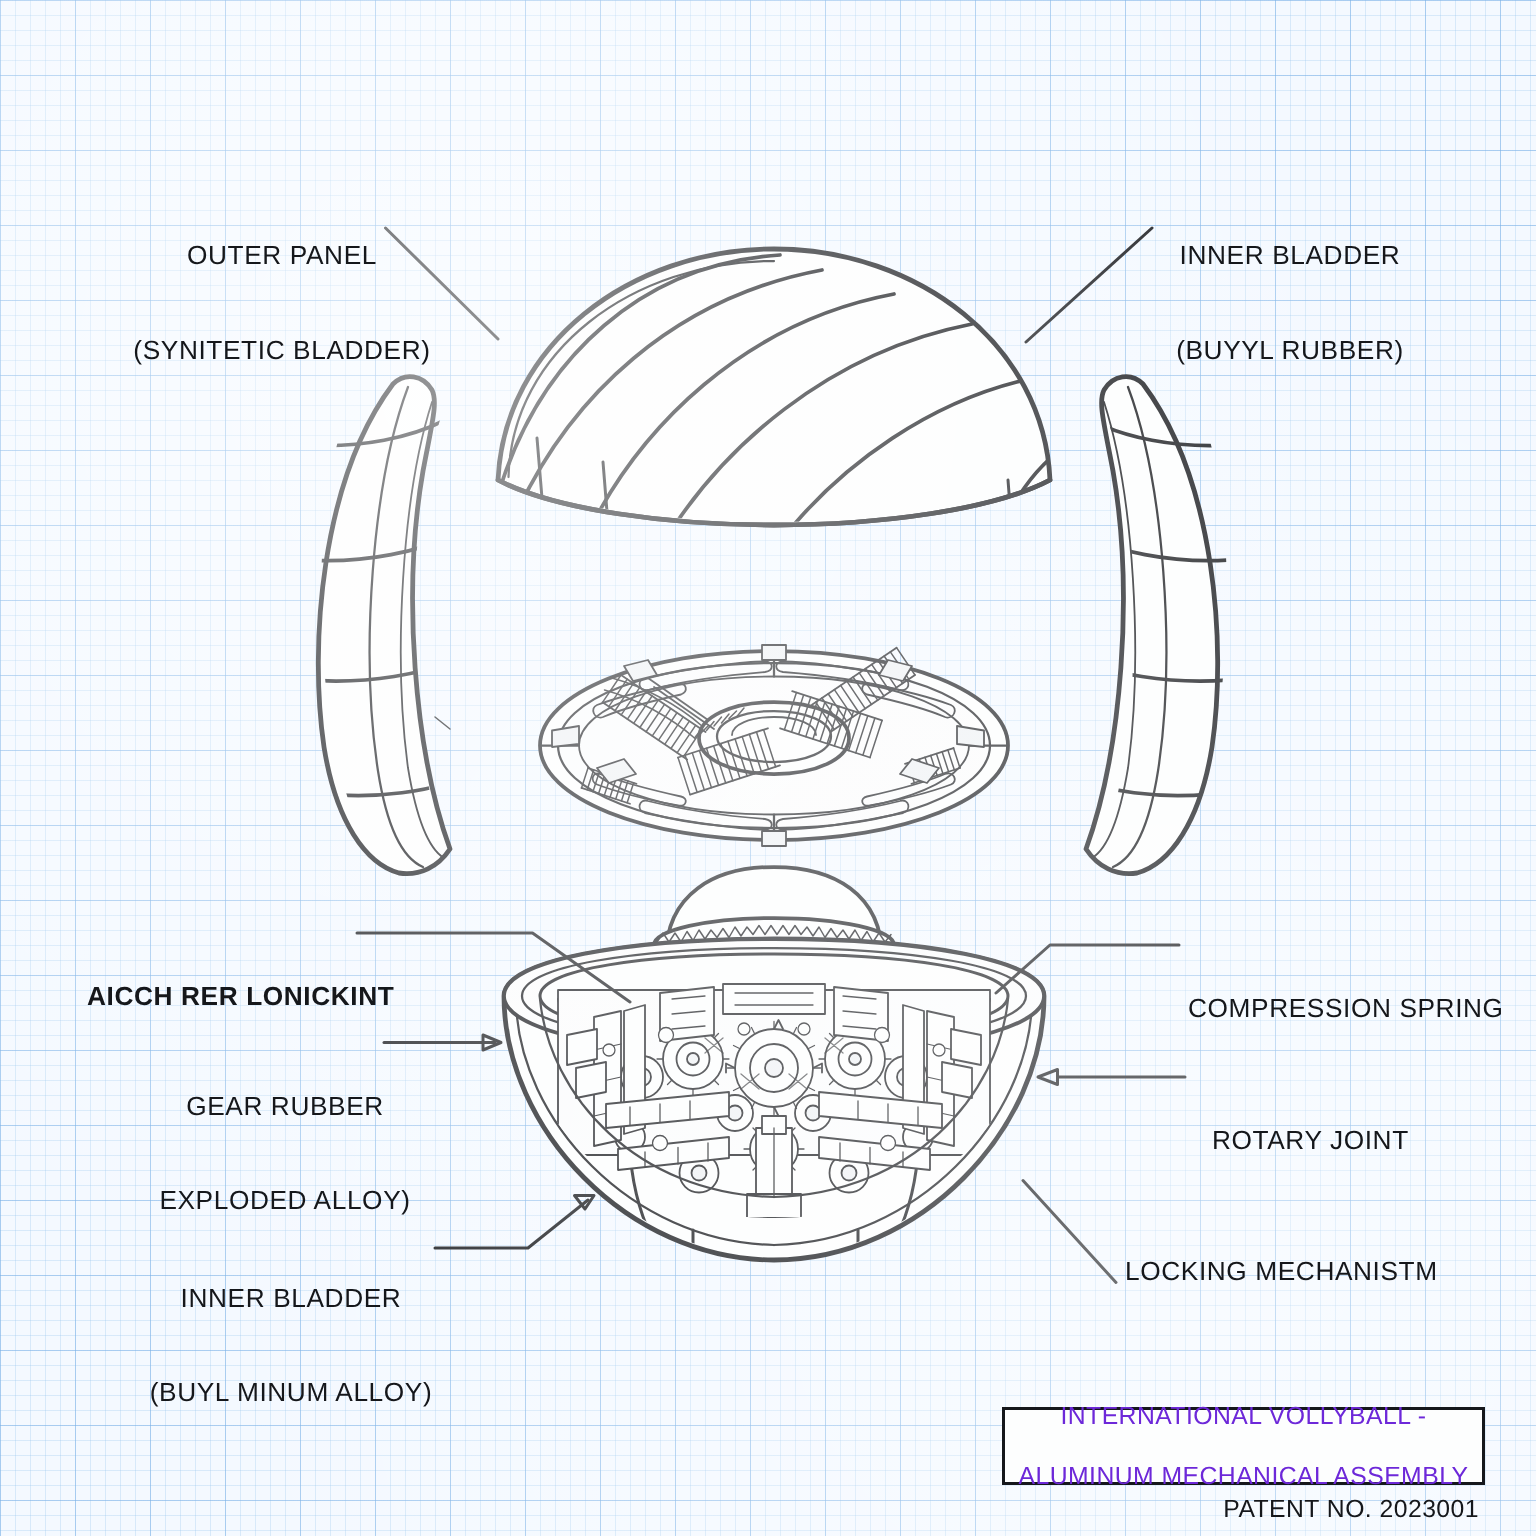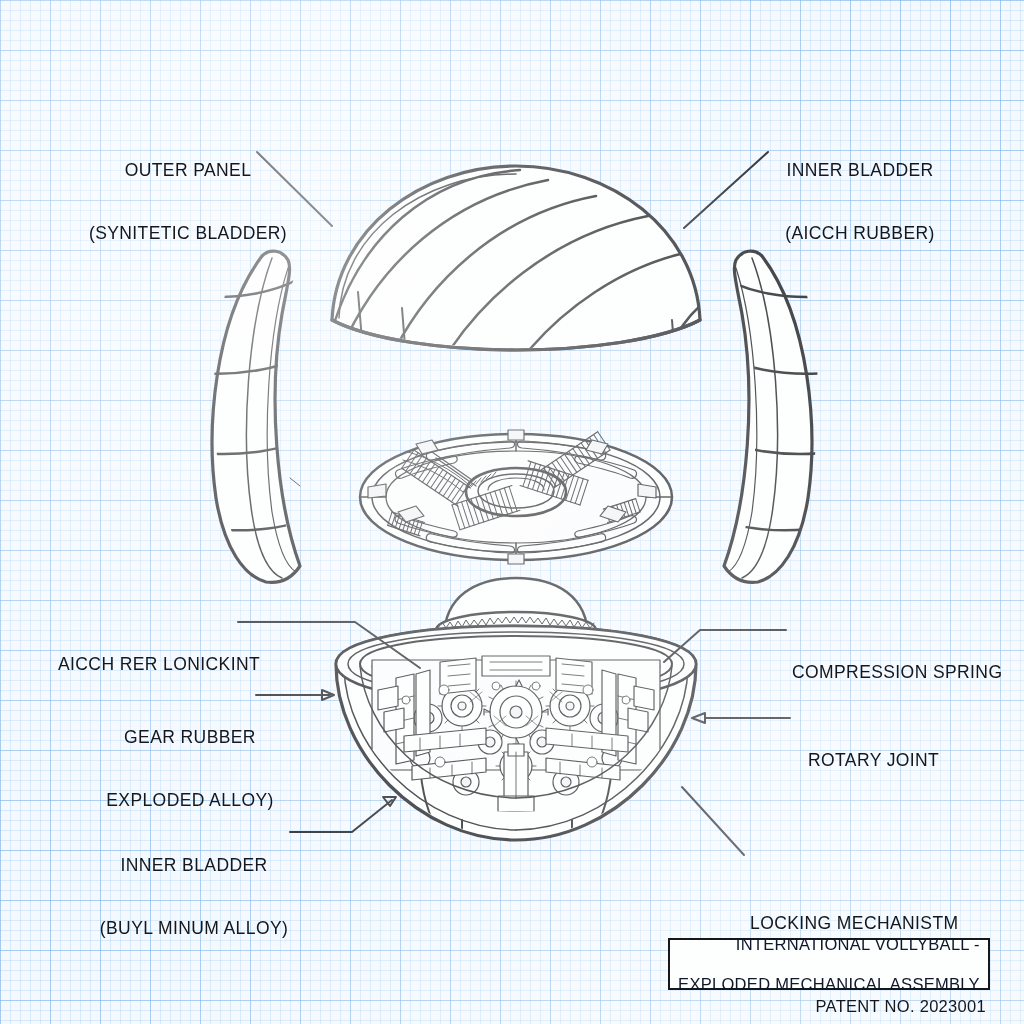--- a/index.html
+++ b/index.html
@@ -47,21 +47,21 @@
     white-space:pre;
     font-family:"Liberation Sans", sans-serif;
   }
   .lbl.c{text-align:center;}
   #titleblock{
     position:absolute;left:668px;top:938px;width:318px;height:48px;
     border:2.2px solid #15171b;background:#fdfefe;
     display:flex;align-items:center;justify-content:center;
   }
   #titleblock .tt{
-    font-size:16.5px;line-height:20px;text-align:right;color:#0f172a;
+    font-size:16.5px;line-height:20px;text-align:center;color:#6d28d9;
     letter-spacing:.3px;white-space:pre-line;
   }
   #patentno{
     position:absolute;left:608px;top:997px;width:378px;
     text-align:right;font-size:16.5px;color:#15171b;letter-spacing:.3px;
   }
 </style>
 </head>
 <body>
 
@@ -464,24 +464,24 @@
 
   <div id="paperTint"></div>
 
   <div class="lbl c" style="left:68px;top:118px;width:240px;">
     <div>OUTER PANEL</div>
     <div>(SYNITETIC BLADDER)</div>
   </div>
 
   <div class="lbl c" style="left:740px;top:118px;width:240px;">
     <div>INNER BLADDER</div>
-    <div>(AICCH RUBBER)</div>
-  </div>
-
-  <div class="lbl" style="left:58px;top:612px;width:200px;">
+    <div>(BUYYL RUBBER)</div>
+  </div>
+
+  <div class="lbl" style="left:58px;top:612px;width:200px;font-weight:bold;">
     <div>AICCH RER LONICKINT</div>
   </div>
 
   <div class="lbl c" style="left:92px;top:685px;width:196px;">
     <div>GEAR RUBBER</div>
     <div>EXPLODED ALLOY)</div>
   </div>
 
   <div class="lbl c" style="left:96px;top:813px;width:196px;">
     <div>INNER BLADDER</div>
@@ -489,26 +489,26 @@
   </div>
 
   <div class="lbl" style="left:808px;top:708px;">
     <div>ROTARY JOINT</div>
   </div>
 
   <div class="lbl" style="left:792px;top:620px;">
     <div>COMPRESSION SPRING</div>
   </div>
 
-  <div class="lbl" style="left:750px;top:871px;">
+  <div class="lbl" style="left:750px;top:795px;">
     <div>LOCKING MECHANISTM</div>
   </div>
 
   <div id="titleblock">
     <div class="tt">
       <div>INTERNATIONAL VOLLYBALL -</div>
-      <div>EXPLODED MECHANICAL ASSEMBLY</div>
+      <div>ALUMINUM MECHANICAL ASSEMBLY</div>
     </div>
   </div>
 
   <div id="patentno">PATENT NO. 2023001</div>
 
 </div>
 
 </body></html>

